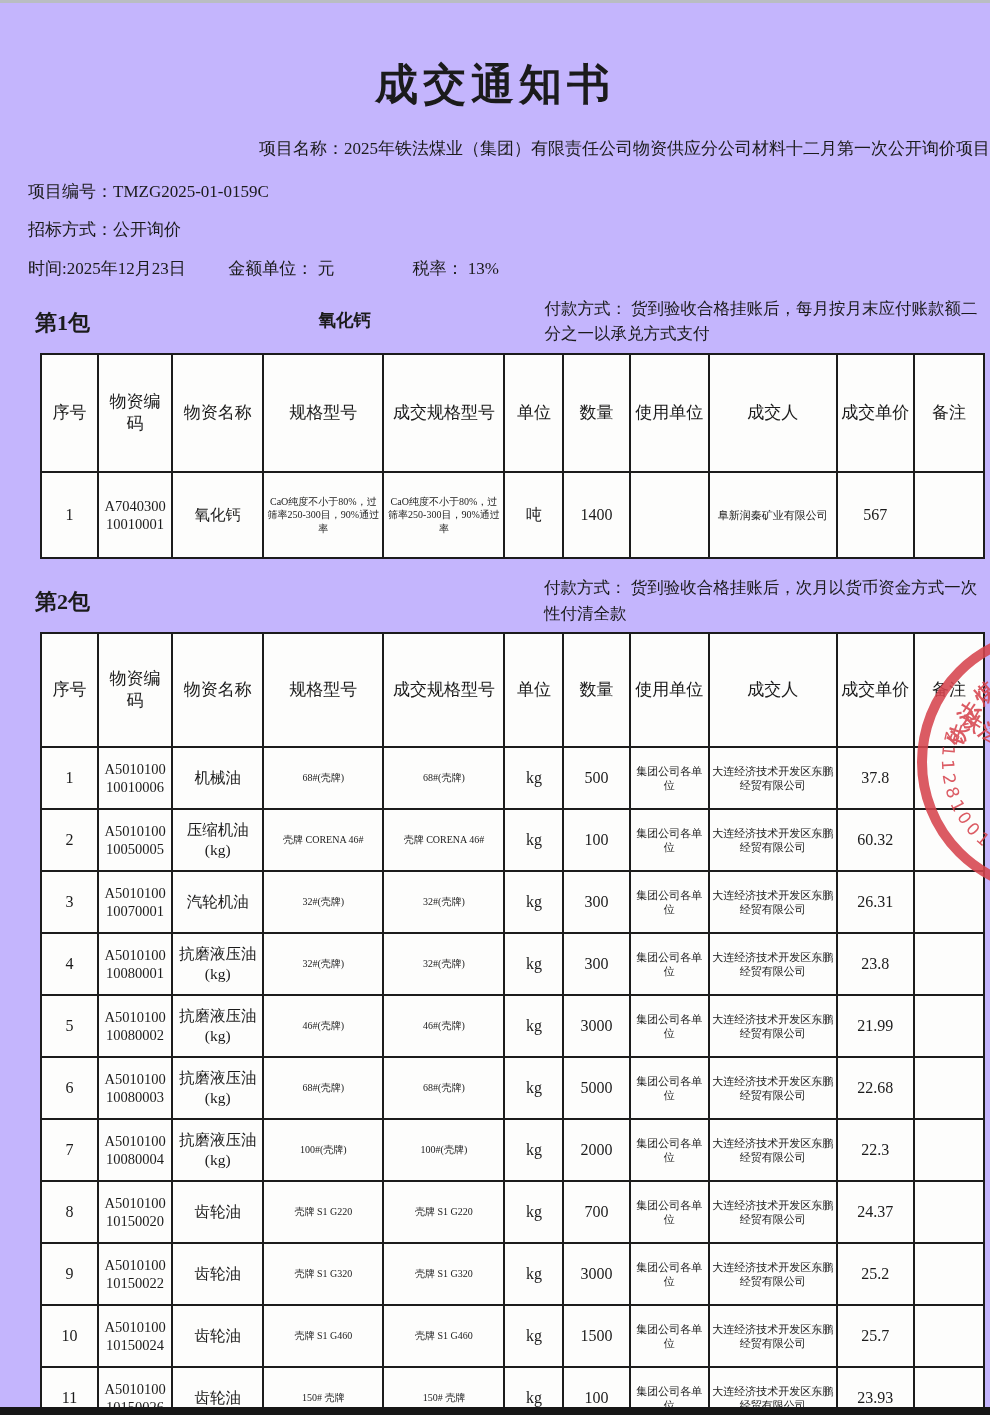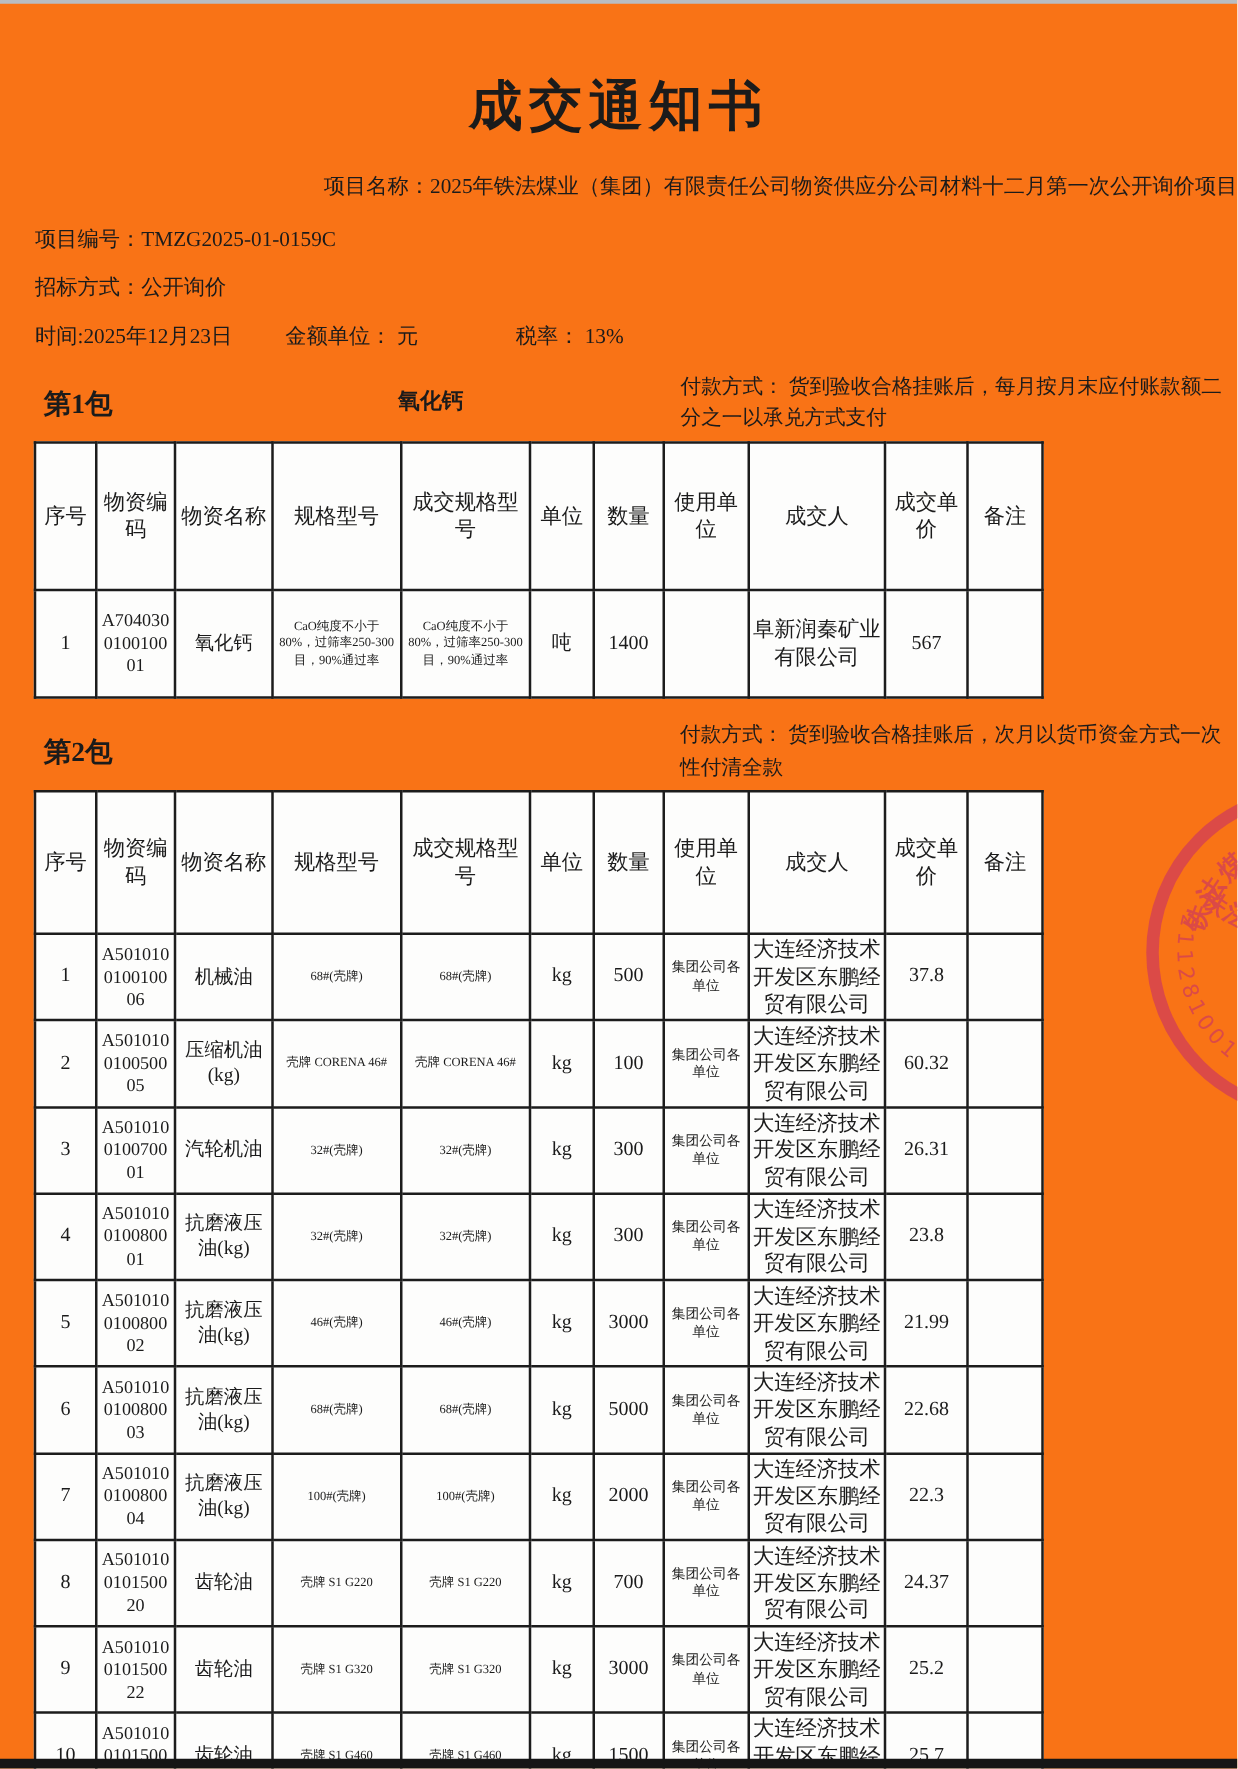--- a/index.html
+++ b/index.html
@@ -1,20 +1,20 @@
 <!DOCTYPE html>
 <html><head>
 <meta charset="utf-8">
 <style>
   * { margin:0; padding:0; box-sizing:border-box; }
   html,body { background:#ffffff; }
   body { font-family:"Liberation Serif","DejaVu Serif",serif; color:#1b1b1b; }
   .page {
     position:relative; width:990px; height:1415px; margin:0 auto;
-    background:#f97316; overflow:hidden;
+    background:#c4b5fd; overflow:hidden;
   }
   .edge-top { position:absolute; top:0; left:0; width:100%; height:3px; background:#b9bdc2; }
   .edge-bottom { position:absolute; bottom:0; left:0; width:100%; height:8px; background:#161616; }
 
   .doc-title {
     margin-top:56px; text-align:center;
     font-size:43px; font-weight:700; letter-spacing:5px;
   }
 
   .info-block { margin:24px 0 0 28px; font-size:17px; }
@@ -23,34 +23,34 @@
   .meta-line { margin-top:4px; font-size:17px; }
   .meta-line .m1 { display:inline-block; width:196px; }
   .meta-line .m2 { display:inline-block; width:180px; }
 
   .section-row { display:flex; align-items:flex-start; margin:16px 0 6px 0; }
   .pkg-label { margin-left:35px; width:110px; font-size:22px; font-weight:600; padding-top:12px; }
   .pkg-name  { width:400px; text-align:center; font-size:17.5px; font-weight:600; padding-top:12px; }
   .pkg-pay   { margin-left:auto; margin-right:6px; width:440px; 
                font-size:16.5px; line-height:1.55; }
 
-  table { border-collapse:collapse; table-layout:fixed; width:808px; margin-left:27px;
+  table { border-collapse:collapse; table-layout:fixed; width:945px; margin-left:40px;
           background:#fdfdfc; }
   th, td { border:2px solid #1c1c1c; text-align:center; vertical-align:middle;
            font-weight:normal; padding:2px 3px; font-size:16px; line-height:1.3; }
   thead th { font-size:17px; }
   .t1 thead tr { height:118px; }
   .t1 tbody tr { height:86px; }
   .t2 thead tr { height:114px; }
   .t2 tbody tr { height:62px; }
   td.c1 { font-size:14.5px; word-break:break-all; line-height:1.25; }
   td.c2 { font-size:15.5px; }
   td.c3, td.c4 { font-size:10px; line-height:1.32; }
   td.c7 { font-size:11px; }
-  td.c8 { font-size:17px; line-height:1.28; padding:1px 2px; }
+  td.c8 { font-size:11px; line-height:1.28; padding:1px 2px; }
 
   .stamp { position:absolute; left:900px; top:612px; width:300px; height:300px;
            opacity:0.88; pointer-events:none; }
   .stamp .ring { fill:none; stroke:#d7454f; stroke-width:10; }
   .stamp text { fill:#d7454f; }
   .stamp .serial { font-size:17px; letter-spacing:4px; font-family:"DejaVu Sans",sans-serif; }
   .stamp .company { font-size:21px; font-weight:700; letter-spacing:2px; }
   .stamp .center-glyphs { font-size:20px; font-weight:700; letter-spacing:1px; }
 </style>
 </head>

